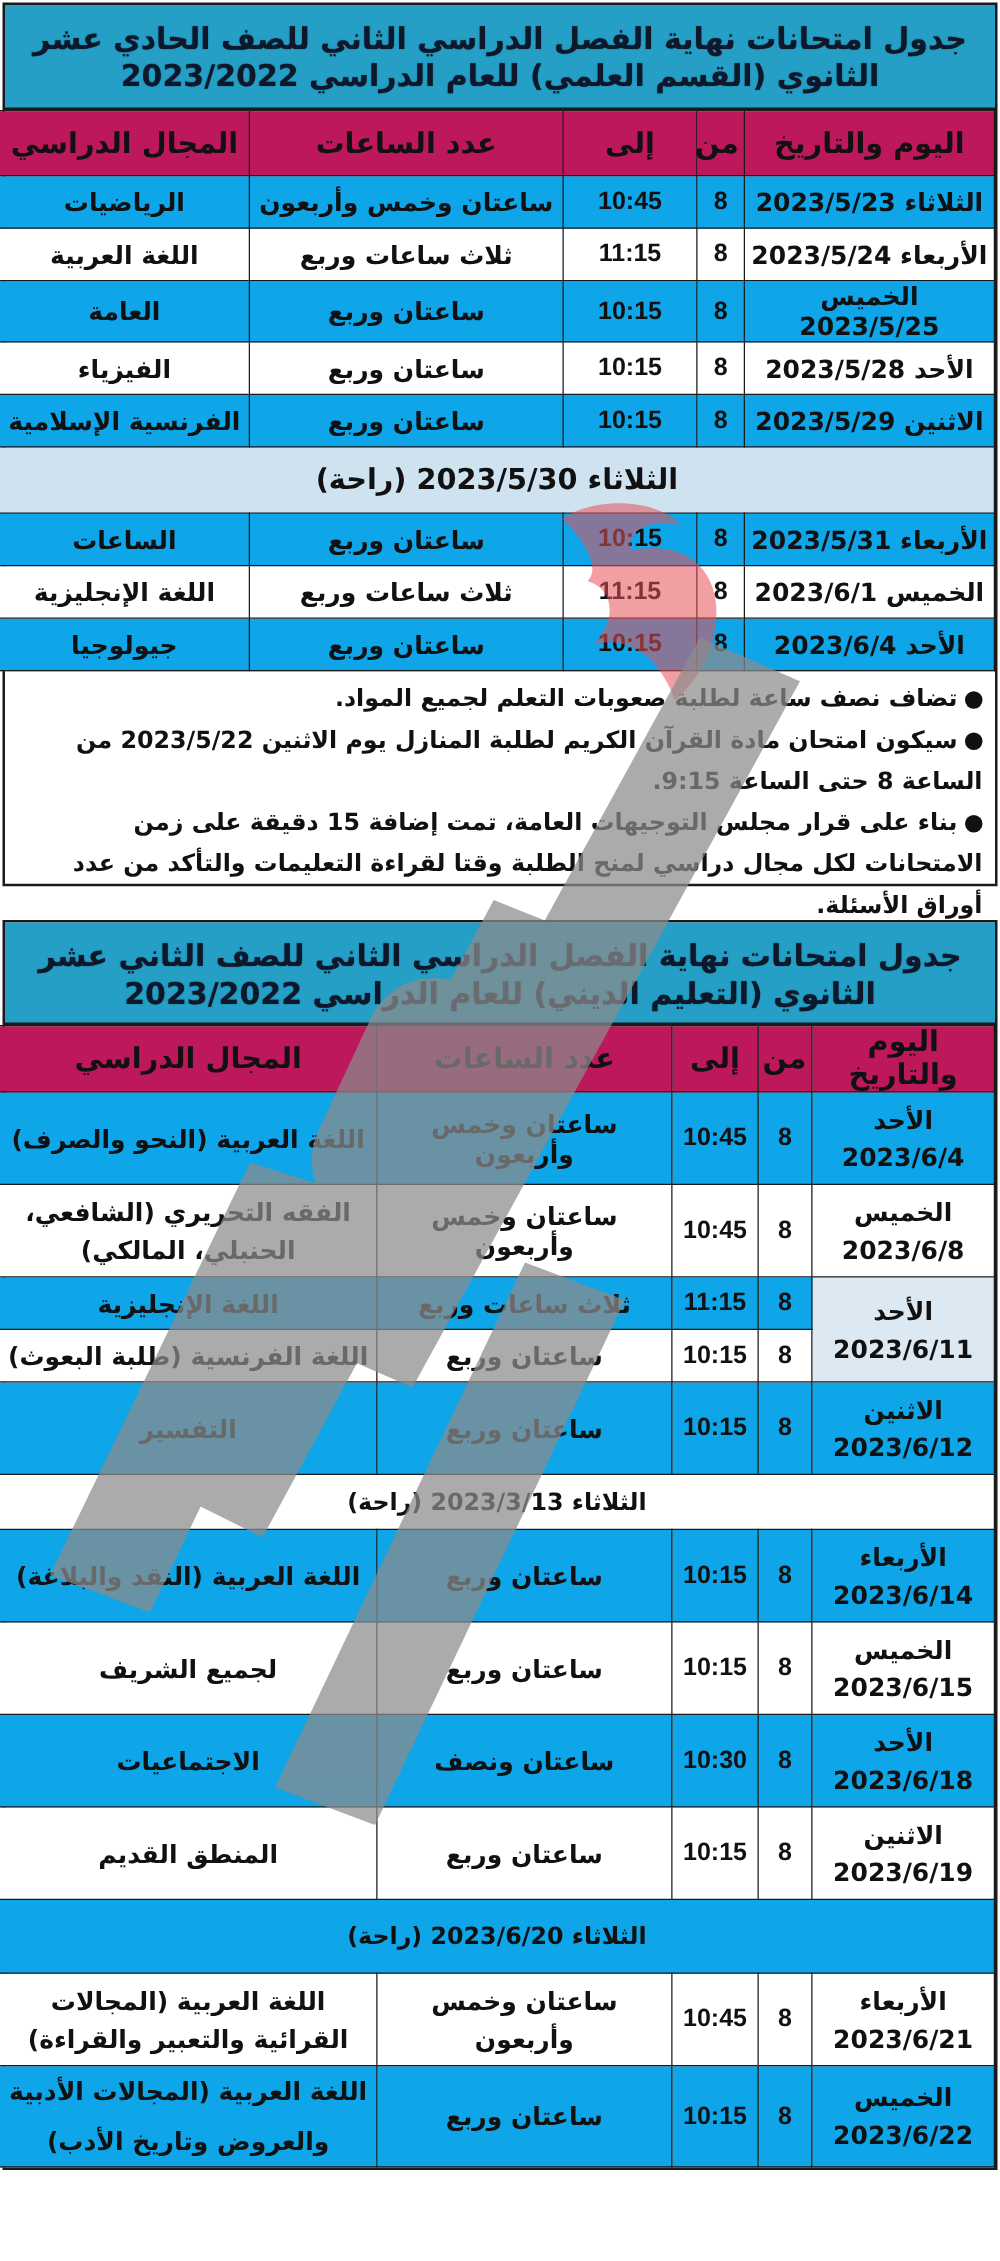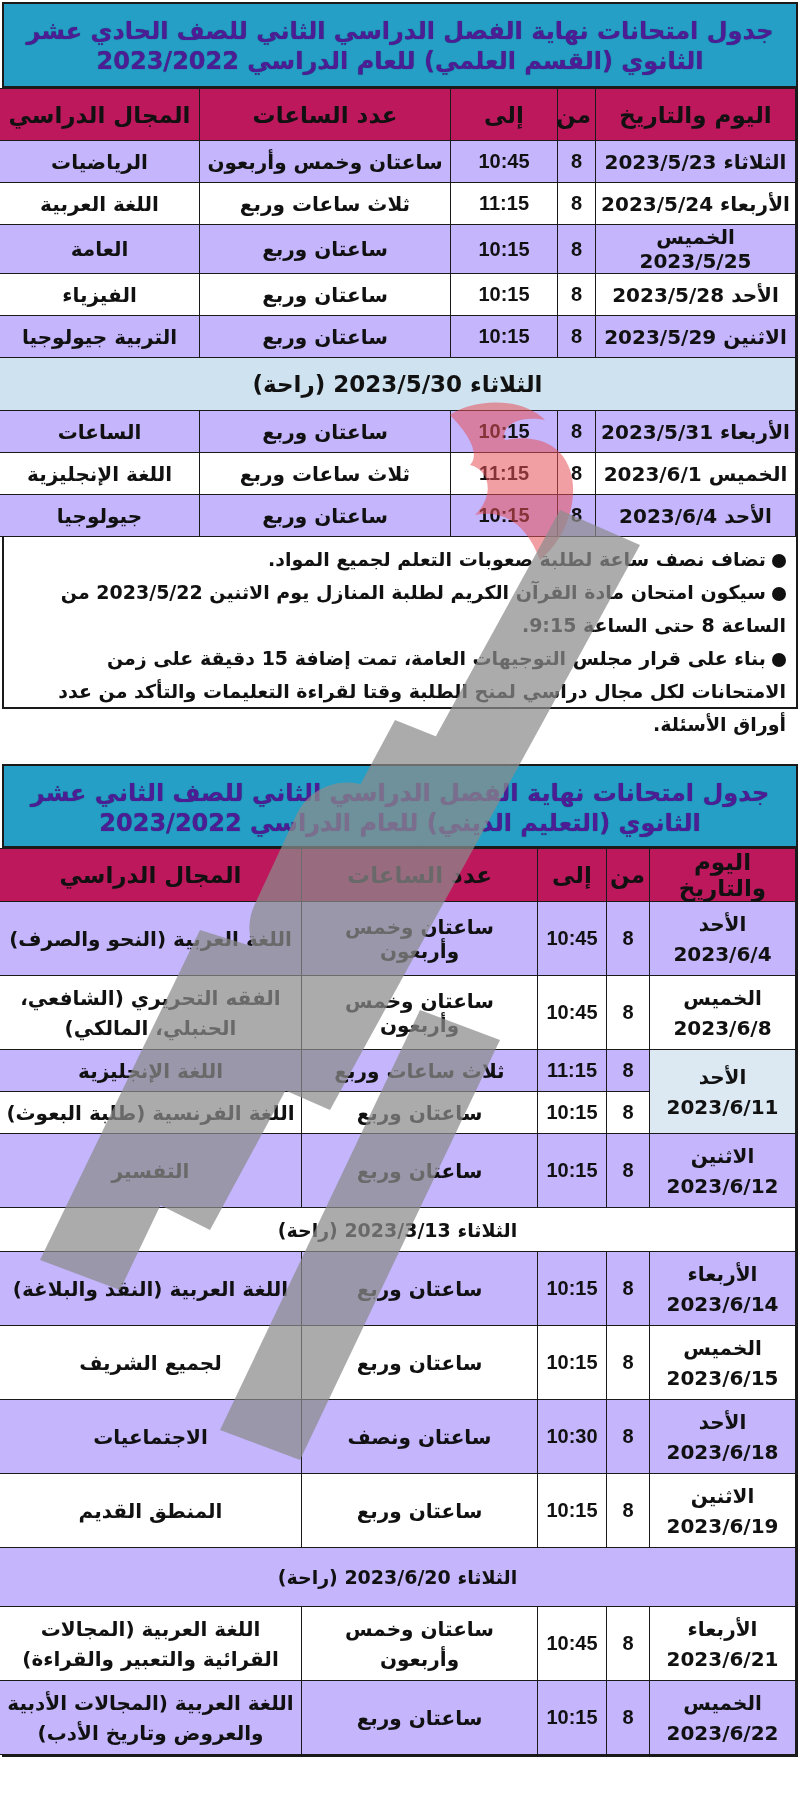--- a/index.html
+++ b/index.html
@@ -6,34 +6,34 @@
   body {
     width: 800px; height: 1809px; background: #ffffff;
     font-family: "DejaVu Sans", sans-serif; color: #111;
     position: relative; overflow: hidden;
   }
   .tbl {
     position: absolute; left: 2px; width: 796px;
     border: 2px solid #1a1a1a; direction: rtl; background: #fff;
   }
   #t1 { top: 2px; }
-  #t2 { top: 736px; margin-top: 28px; }
+  #t2 { top: 736px; }
   .title {
-    background: #259fc5; color: #4c1d95; text-align: center;
+    background: #259fc5; color: #0f172a; text-align: center;
     font-weight: bold; font-size: 24px; line-height: 30px;
     padding: 12px 20px 10px; border-bottom: 2px solid #1a1a1a;
     text-shadow: 0 0 1px #0a4d66;
   }
   table { width: 100%; border-collapse: collapse; table-layout: fixed; }
   td, th {
     border: 1.5px solid #1a1a1a; text-align: center; vertical-align: middle;
     font-size: 20px; font-weight: bold; padding: 0 4px;
   }
   th { background: #be185d; font-size: 23px; height: 52px; }
-  tr.shade td { background: #c4b5fd; }
+  tr.shade td { background: #0ea5e9; }
   tr.white td { background: #ffffff; }
   td.date { font-size: 20px; }
   #t1 tr.row td { height: 42px; }
   #t1 tr.rest td { height: 53px; background: #cfe2ef; font-size: 23px; }
   #t2 tr.rest td { height: 44px; font-size: 19px; }
   #t2 tr.rest.shade td { height: 59px; }
   td.num { font-family: "Liberation Sans", sans-serif; font-size: 20px; }
   .notes {
     padding: 6px 10px 8px 10px; font-size: 19px; font-weight: bold;
     line-height: 33px; text-align: right; direction: rtl;
@@ -89,21 +89,21 @@
       <td class="num">8</td>
       <td class="num">10:15</td>
       <td>ساعتان وربع</td>
       <td>الفيزياء</td>
     </tr>
     <tr class="row shade">
       <td class="date">الاثنين 2023/5/29</td>
       <td class="num">8</td>
       <td class="num">10:15</td>
       <td>ساعتان وربع</td>
-      <td>التربية جيولوجيا</td>
+      <td>الفرنسية الإسلامية</td>
     </tr>
     <tr class="rest">
       <td colspan="5">الثلاثاء 2023/5/30 (راحة)</td>
     </tr>
     <tr class="row shade">
       <td class="date">الأربعاء 2023/5/31</td>
       <td class="num">8</td>
       <td class="num">10:15</td>
       <td>ساعتان وربع</td>
       <td>الساعات</td>
@@ -258,21 +258,21 @@
       <td style="line-height:30px;">اللغة العربية (المجالات القرائية والتعبير والقراءة)</td>
     </tr>
     <tr class="shade" style="height:74px;">
       <td class="date">
             <span class="date-l">الخميس</span>
             <span class="date-l num">2023/6/22</span>
           </td>
       <td class="num">8</td>
       <td class="num">10:15</td>
       <td>ساعتان وربع</td>
-      <td style="line-height:30px;text-align:center;">اللغة العربية (المجالات الأدبية والعروض وتاريخ الأدب)</td>
+      <td style="line-height:40px;text-align:center;">اللغة العربية (المجالات الأدبية والعروض وتاريخ الأدب)</td>
     </tr>
   </tbody>
     </table>
 </div>
 
 <svg class="watermark" width="800" height="1809" viewBox="0 0 800 1809" style="left:0;top:0;">
 
   <path d="M450 415 C 470 400, 520 395, 545 420 C 520 415, 500 425, 505 440 C 530 435, 560 440, 570 470 C 580 500, 565 540, 540 560 C 525 520, 500 510, 475 515 C 495 495, 490 470, 470 465 C 480 455, 470 435, 450 415 Z" fill="#e8505a" opacity="0.55"></path>
 
   <g fill="#8c8c8c" opacity="0.72">

